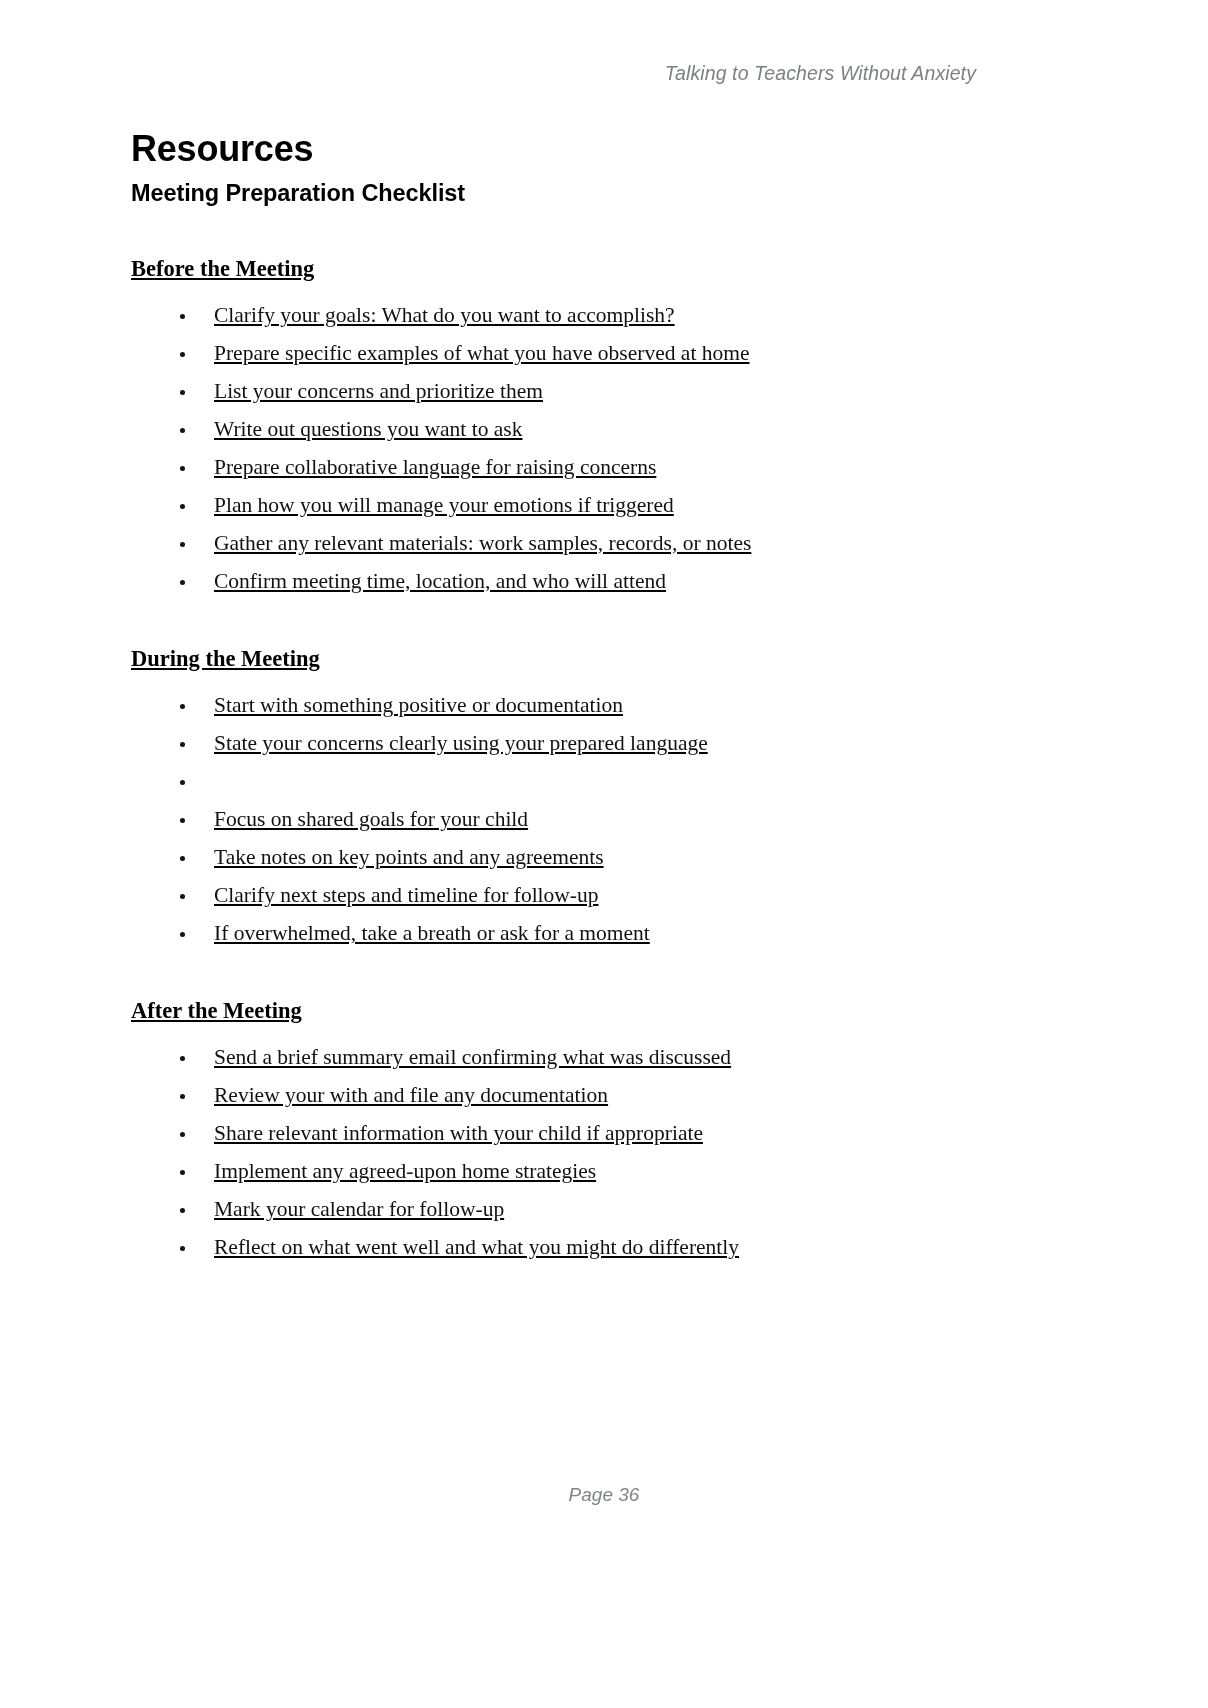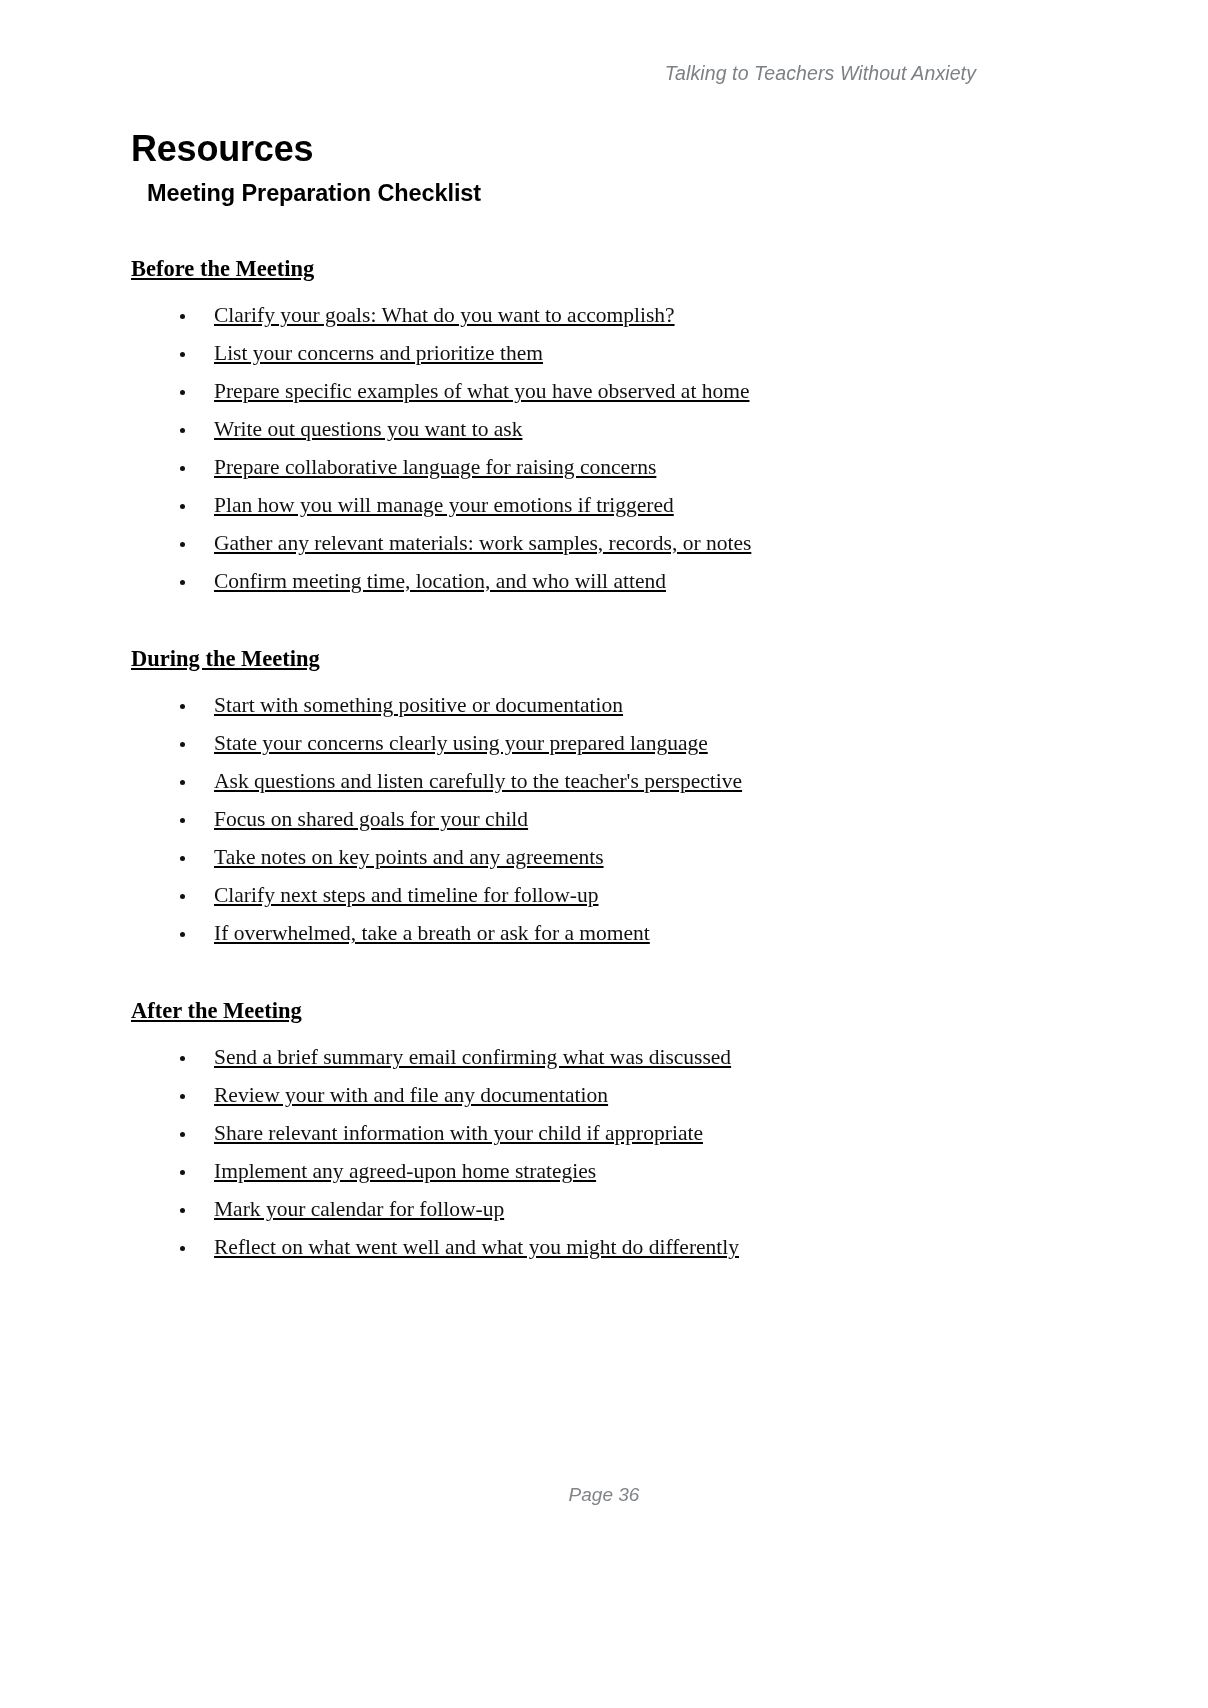--- a/index.html
+++ b/index.html
@@ -39,21 +39,21 @@
     color: #000000;
     margin: 0;
     line-height: 1.18;
     letter-spacing: -0.2px;
   }
   .doc-subtitle {
     font-family: "Liberation Sans", sans-serif;
     font-weight: bold;
     font-size: 23.5px;
     color: #000000;
-    margin: 9px 0 0 16px;
+    margin: 9px 0 0 0;
     line-height: 1.2;
     letter-spacing: -0.1px;
   }
   .section {
     margin-top: 44px;
     text-decoration: underline;
   }
   .section.first {
     margin-top: 47px;
   }
@@ -119,25 +119,25 @@
 
     <div class="section first">
       <h3 class="section-heading">Before the Meeting</h3>
       <ul class="bullets">
         <li>
           <span class="bullet-dot"></span>
           <span>Clarify your goals: What do you want to accomplish?</span>
         </li>
         <li>
           <span class="bullet-dot"></span>
+          <span>Prepare specific examples of what you have observed at home</span>
+        </li>
+        <li>
+          <span class="bullet-dot"></span>
           <span>List your concerns and prioritize them</span>
-        </li>
-        <li>
-          <span class="bullet-dot"></span>
-          <span>Prepare specific examples of what you have observed at home</span>
         </li>
         <li>
           <span class="bullet-dot"></span>
           <span>Write out questions you want to ask</span>
         </li>
         <li>
           <span class="bullet-dot"></span>
           <span>Prepare collaborative language for raising concerns</span>
         </li>
         <li>
@@ -161,21 +161,20 @@
         <li>
           <span class="bullet-dot"></span>
           <span>Start with something positive or documentation</span>
         </li>
         <li>
           <span class="bullet-dot"></span>
           <span>State your concerns clearly using your prepared language</span>
         </li>
         <li>
           <span class="bullet-dot"></span>
-          <span>Ask questions and listen carefully to the teacher's perspective</span>
         </li>
         <li>
           <span class="bullet-dot"></span>
           <span>Focus on shared goals for your child</span>
         </li>
         <li>
           <span class="bullet-dot"></span>
           <span>Take notes on key points and any agreements</span>
         </li>
         <li>

